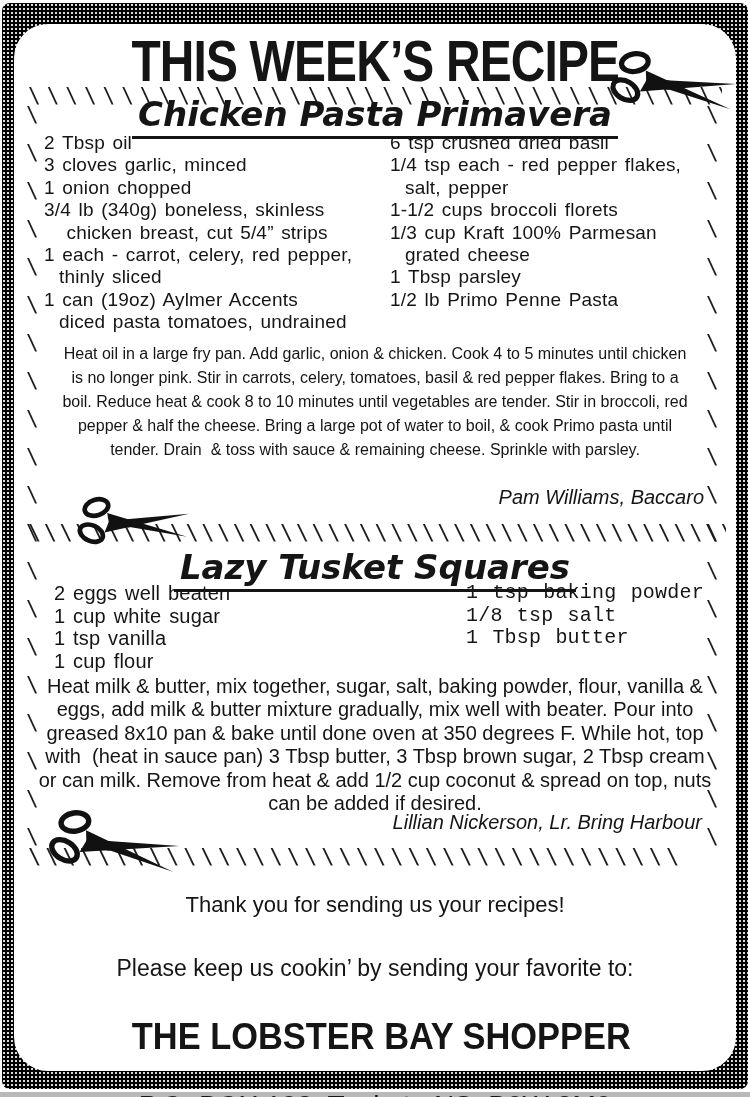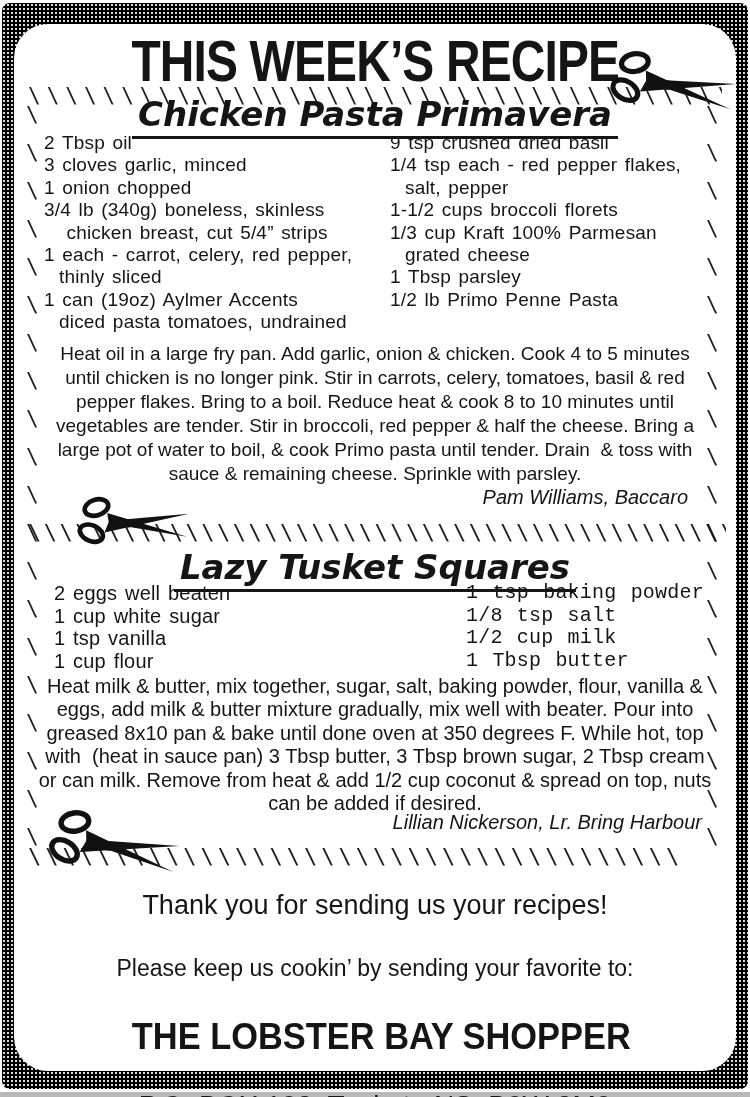--- a/index.html
+++ b/index.html
@@ -55,30 +55,30 @@
   .rt1{ top:70px; } .rt2{ top:523px; }
 
   .cols{ position:absolute; display:flex; }
   .cols1{ top:108px; left:30px; right:8px; font-size:19px; line-height:22.4px; }
   .cols1 .colL{ width:346px; } .cols1 .colR{ flex:1; }
   .cols2{ top:558px; left:40px; right:16px; font-size:20px; line-height:22.5px; }
   .cols2 .colL{ width:412px; } .cols2 .colR{ flex:1;font-family:Liberation Mono, monospace; }
   .ing{ white-space:pre; letter-spacing:.2px; word-spacing:2px; }
 
   .instr{ position:absolute; text-align:center; white-space:pre-wrap; }
-  .i1{ top:318px; left:42px; right:42px; font-size:19px; line-height:24px; }
+  .i1{ top:318px; left:42px; right:42px; font-size:16px; line-height:24px; }
   .i2{ top:651px; left:22px; right:22px; font-size:20px; line-height:23.4px; }
 
   .attrib{ position:absolute; font-style:italic; font-size:20px; }
-  .a1{ top:462px; right:48px; } .a2{ top:787px; right:34px; }
+  .a1{ top:462px; right:32px; } .a2{ top:787px; right:34px; }
 
   .foot{ position:absolute; top:832px; left:0; right:0; text-align:center; white-space:pre-wrap; }
   .foot div{ white-space:pre-wrap; }
   .cond{ display:inline-block; transform:scaleX(.93); transform-origin:50% 50%; white-space:pre; }
-  .f1{ font-size:27px; line-height:26px; }
+  .f1{ font-size:22px; line-height:26px; }
   .f2{ font-size:23px; line-height:28px; }
   .f3{ font-size:37px; line-height:38px; font-weight:800;padding-left:12px; }
   .f4{ font-size:28px; line-height:27px; }
 </style>
 </head>
 <body>
 
 <svg width="0" height="0" style="position:absolute">
   <defs>
     <g id="scissors-shape">
@@ -153,21 +153,21 @@
           <div class="ing">3 cloves garlic, minced</div>
           <div class="ing">1 onion chopped</div>
           <div class="ing">3/4 lb (340g) boneless, skinless</div>
           <div class="ing">   chicken breast, cut 5/4” strips</div>
           <div class="ing">1 each - carrot, celery, red pepper,</div>
           <div class="ing">  thinly sliced</div>
           <div class="ing">1 can (19oz) Aylmer Accents</div>
           <div class="ing">  diced pasta tomatoes, undrained</div>
         </div>
       <div class="colR">
-          <div class="ing">9 tsp crushed dried basil</div>
+          <div class="ing">6 tsp crushed dried basil</div>
           <div class="ing">1/4 tsp each - red pepper flakes,</div>
           <div class="ing">  salt, pepper</div>
           <div class="ing">1-1/2 cups broccoli florets</div>
           <div class="ing">1/3 cup Kraft 100% Parmesan</div>
           <div class="ing">  grated cheese</div>
           <div class="ing">1 Tbsp parsley</div>
           <div class="ing">1/2 lb Primo Penne Pasta</div>
         </div>
     </div>
 
@@ -184,21 +184,20 @@
     <div class="cols cols2">
       <div class="colL">
           <div class="ing">2 eggs well beaten</div>
           <div class="ing">1 cup white sugar</div>
           <div class="ing">1 tsp vanilla</div>
           <div class="ing">1 cup flour</div>
         </div>
       <div class="colR">
           <div class="ing">1 tsp baking powder</div>
           <div class="ing">1/8 tsp salt</div>
-          <div class="ing">1/2 cup milk</div>
           <div class="ing">1 Tbsp butter</div>
         </div>
     </div>
 
     <p class="instr i2">Heat milk &amp; butter, mix together, sugar, salt, baking powder, flour, vanilla &amp; eggs, add milk &amp; butter mixture gradually, mix well with beater. Pour into greased 8x10 pan &amp; bake until done oven at 350 degrees F. While hot, top with  (heat in sauce pan) 3 Tbsp butter, 3 Tbsp brown sugar, 2 Tbsp cream or can milk. Remove from heat &amp; add 1/2 cup coconut &amp; spread on top, nuts can be added if desired.</p>
     <div class="attrib a2">Lillian Nickerson, Lr. Bring Harbour</div>
 
     <div class="cutline cl3">\\\\\\\\\\\\\\\\\\\\\\\\\\\\\\\\\\\\\\\\\\\\\\\\\\\\\\\\\\\\\\\\\\\\\\\\\\\\\\\\</div>
     <svg class="scissors sc3" viewBox="0 0 120 56">
         <use href="#scissors-shape"></use>

